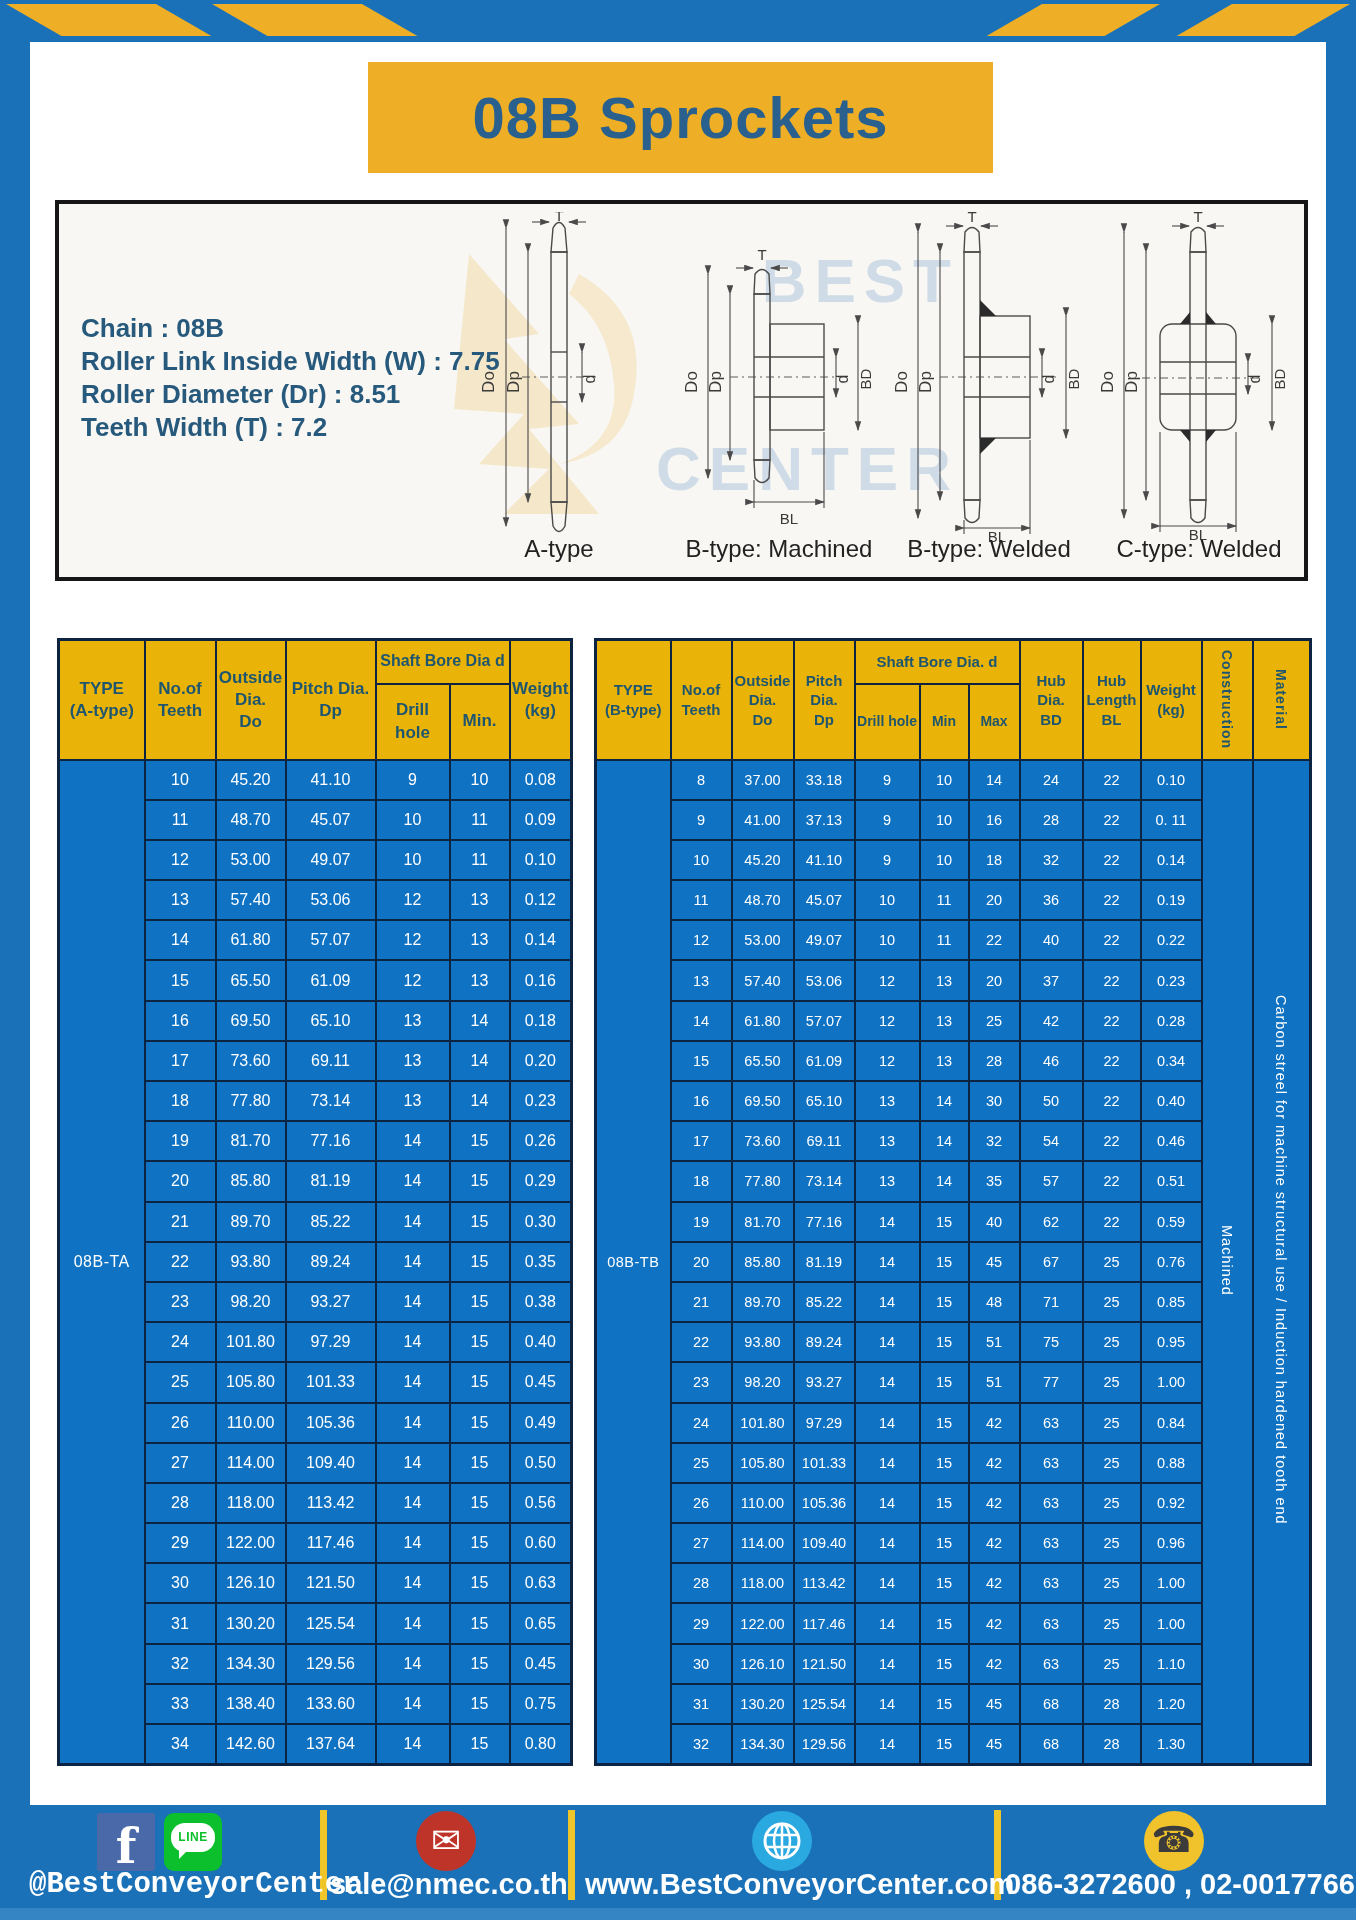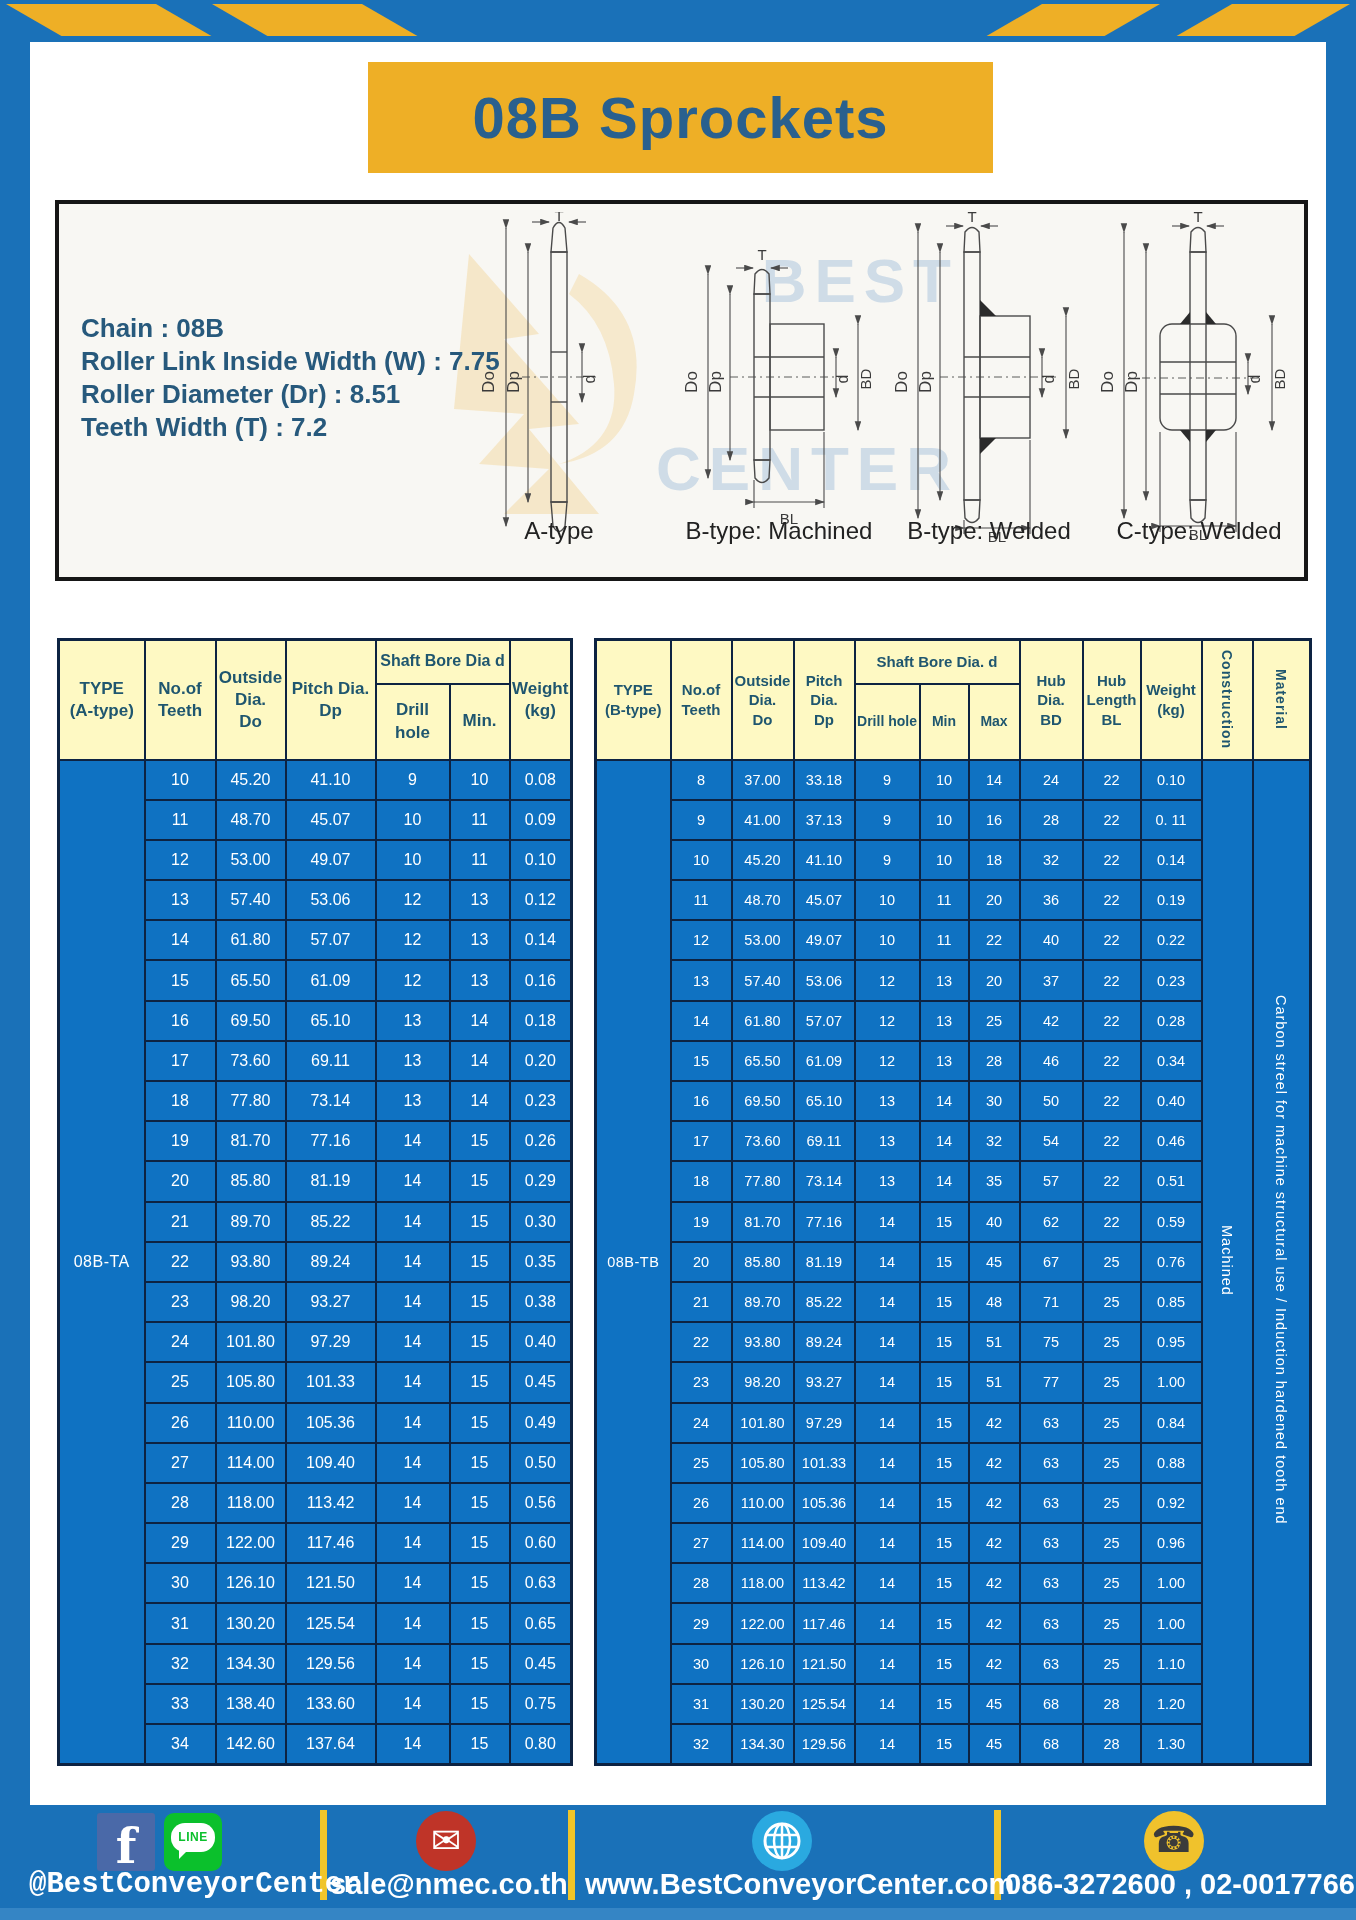--- a/index.html
+++ b/index.html
@@ -36,37 +36,37 @@
     font-weight:bold;color:rgba(140,175,212,0.38);letter-spacing:8px;line-height:94px;
     font-size:62px;pointer-events:none;z-index:1;
   }
   .bird{position:absolute;left:350px;top:10px;z-index:0;opacity:0.45;}
   .diag{position:absolute;top:8px;z-index:2;}
   .diag.a{left:405px;}
   .diag.bm{left:615px;}
   .diag.bw{left:825px;}
   .diag.c{left:1035px;}
   .diag-label{
-    position:absolute;bottom:32px;width:220px;text-align:center;
+    position:absolute;bottom:14px;width:220px;text-align:center;
     font-size:24px;color:#222;z-index:3;font-family:"Liberation Sans",sans-serif;
   }
   .dl0{left:390px;} .dl1{left:610px;} .dl2{left:820px;} .dl3{left:1030px;}
   svg text{fill:#3a3a3a;font-family:"Liberation Sans",sans-serif;}
   .tech{stroke:#4a4a4a;stroke-width:1.4;fill:none;}
   .tech-fill{fill:#2b2b2b;stroke:none;}
   .dim{stroke:#4a4a4a;stroke-width:1.1;fill:none;}
   .cl{stroke:#4a4a4a;stroke-width:0.9;stroke-dasharray:8 4 2 4;fill:none;}
   
   table.spec{border-collapse:collapse;table-layout:fixed;position:absolute;border:3px solid #0d2342;}
   table.spec th,table.spec td{
     border:2px solid #0d2342;text-align:center;vertical-align:middle;
     padding:0;overflow:hidden;
   }
   table.spec th{
-    background:#fef9c3;color:#1f566f;font-weight:bold;white-space:pre-line;line-height:1.3;
+    background:#eab308;color:#1f566f;font-weight:bold;white-space:pre-line;line-height:1.3;
   }
   table.spec td{background:#0f72c2;color:#ffffff;}
   #table-a{left:57px;top:638px;width:515px;}
   #table-b{left:594px;top:638px;width:716px;}
   #table-a th{font-size:17px;}
   #table-a td{font-size:16px;}
   #table-b th{font-size:15px;}
   #table-b td{font-size:14.5px;}
   #table-a thead tr:nth-child(1){height:44px;}
   #table-a thead tr:nth-child(2){height:76px;}

